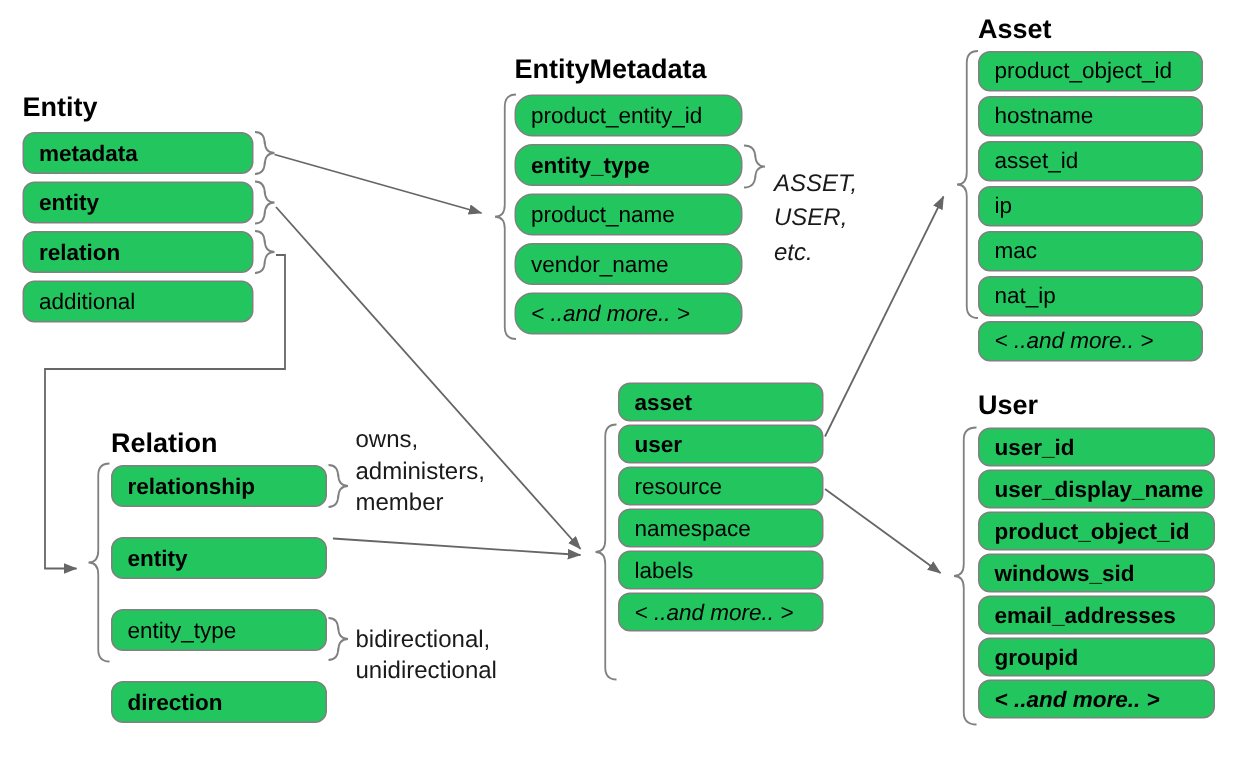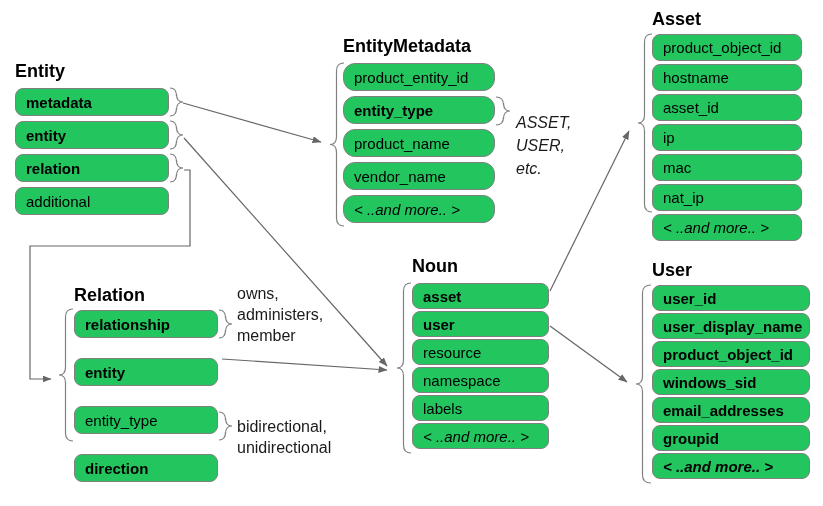--- a/index.html
+++ b/index.html
@@ -183,21 +183,20 @@
         <div class="field">
           <span>entity_type</span>
         </div>
         <div class="field bold">
           <span>direction</span>
         </div>
       </div>
   </div>
 
   <div class="ebox" id="box-noun">
-    <div class="ebox-title">Noun</div>
     <div class="fields">
 
     <div class="field bold">
           <span>asset</span>
         </div>
         <div class="field bold">
           <span>user</span>
         </div>
         <div class="field">
           <span>resource</span>

